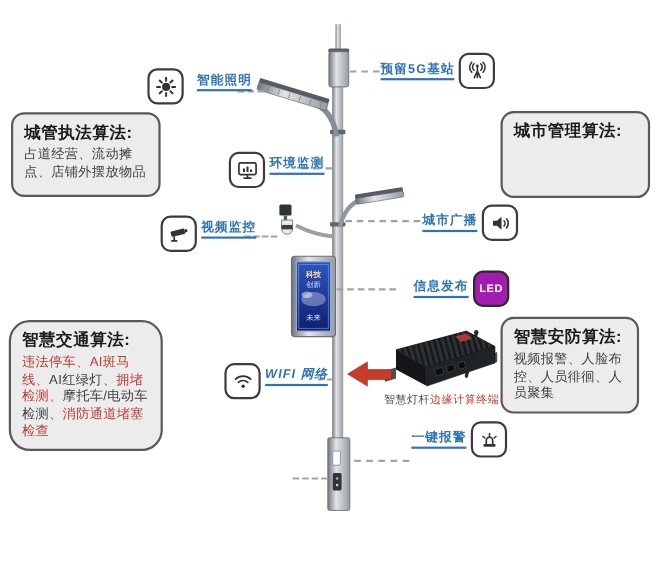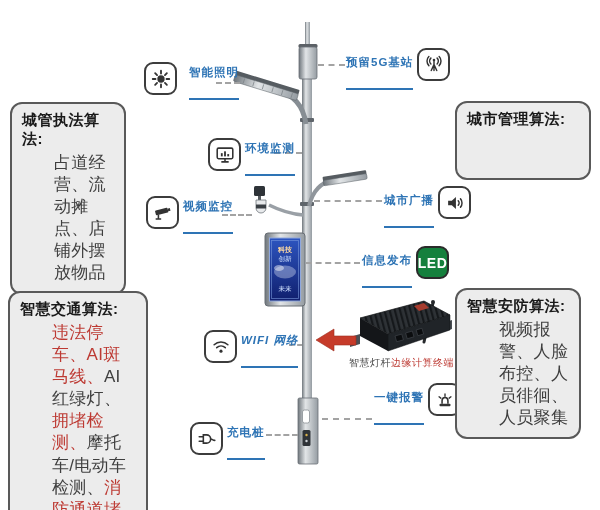--- a/index.html
+++ b/index.html
@@ -8,31 +8,31 @@
   }
   html,body{margin:0;padding:0;background:#fff;}
   #canvas{position:relative;width:600px;height:510px;background:#fff;overflow:hidden;
     font-family:"Liberation Sans","DejaVu Sans",sans-serif;}
   svg{display:block;}
   .pole-svg{position:absolute;left:0;top:0;}
 
   .info-box{position:absolute;background:var(--box-bg,#ececec);border:2px solid var(--box-border,#595959);
     border-radius:12px;padding:7px 10px 8px 10px;box-sizing:border-box;}
   .box-title{font-size:15px;font-weight:bold;color:var(--title-dark,#1a1a1a);letter-spacing:.5px;margin-bottom:3px;}
-  .box-body{font-size:17px;line-height:1.3;color:var(--body-dark,#3f3f3f);letter-spacing:.3px;margin-left:32px;}
+  .box-body{font-size:12px;line-height:1.3;color:var(--body-dark,#3f3f3f);letter-spacing:.3px;}
   .seg-red{color:var(--alert-red,#bd3a33);}
   .seg-dark{color:var(--body-dark,#3f3f3f);}
 
   .callout{position:absolute;display:flex;align-items:flex-start;gap:4px;}
   .co-label{font-size:11.5px;font-weight:bold;color:var(--label-blue,#2e74b5);letter-spacing:1px;
-    border-bottom:2px solid var(--label-blue,#2e74b5);padding-bottom:18px;white-space:nowrap;}
+    border-bottom:2px solid var(--label-blue,#2e74b5);padding-bottom:1px;white-space:nowrap;}
   .mt3{margin-top:3px;} .mt6{margin-top:7px;}
   .icon-box{width:33px;height:33px;border:2px solid #3c3c3c;border-radius:9px;background:#fff;
     display:flex;align-items:center;justify-content:center;box-sizing:border-box;flex:0 0 auto;}
-  .led-box{background:#15803d;border-color:#2b2b2b;color:#fff;font-size:14px;font-weight:bold;letter-spacing:.5px;}
+  .led-box{background:#a21caf;border-color:#2b2b2b;color:#fff;font-size:10px;font-weight:bold;letter-spacing:.5px;}
 
   .dash{position:absolute;border-top:2px dashed var(--dash-gray,#a3a3a3);height:0;}
 
   .edge-label{position:absolute;left:349px;top:356px;width:110px;font-size:10px;font-weight:normal;letter-spacing:.5px;white-space:nowrap;}
   .edge-gray{color:#4a4a4a;} .edge-red{color:var(--alert-red,#bd3a33);}
 </style>
 </head>
 <body>
 
 <div id="canvas">
@@ -132,21 +132,21 @@
   <div class="dash" style="left:216px;top:82px;width:24px;"></div>
   <div class="dash" style="left:318px;top:64px;width:27px;"></div>
   <div class="dash" style="left:274px;top:152px;width:28px;"></div>
   <div class="dash" style="left:222px;top:214px;width:30px;"></div>
   <div class="dash" style="left:314px;top:200px;width:68px;"></div>
   <div class="dash" style="left:306px;top:262px;width:54px;"></div>
   <div class="dash" style="left:289px;top:344px;width:13px;"></div>
   <div class="dash" style="left:322px;top:418px;width:50px;"></div>
   <div class="dash" style="left:266px;top:434px;width:32px;"></div>
 
-  <div class="callout" style="left:144px;top:62px;gap:12px;">
+  <div class="callout" style="left:134px;top:62px;gap:12px;">
     <span class="icon-box">
       <svg width="22" height="22" viewBox="0 0 24 24">
           <circle cx="12" cy="12" r="4" fill="#333"></circle>
       <g stroke="#333" stroke-width="2" stroke-linecap="round">
         <path d="M12,3 V6 M12,18 V21 M3,12 H6 M18,12 H21 M5.6,5.6 L7.7,7.7 M16.3,16.3 L18.4,18.4 M5.6,18.4 L7.7,16.3 M16.3,7.7 L18.4,5.6"></path>
       </g>
         </svg>
     </span>
     <span class="co-label mt3">智能照明</span>
   </div>
@@ -192,21 +192,21 @@
   <div class="callout" style="left:384px;top:186px;">
     <span class="co-label mt6">城市广播</span>
     <span class="icon-box">
       <svg width="22" height="22" viewBox="0 0 24 24">
         <polygon points="4.5,9.5 8.5,9.5 13,5.5 13,18.5 8.5,14.5 4.5,14.5" fill="#333"></polygon>
         <path d="M15.5,9.5 C16.8,10.8 16.8,13.2 15.5,14.5 M18,7.5 C20.2,9.8 20.2,14.2 18,16.5" fill="none" stroke="#333" stroke-width="1.6" stroke-linecap="round"></path>
       </svg>
     </span>
   </div>
 
-  <div class="callout" style="left:362px;top:246px;">
+  <div class="callout" style="left:376px;top:246px;">
     <span class="co-label mt6">信息发布</span>
     <span class="icon-box led-box">
       <span>LED</span>
     </span>
   </div>
 
   <div class="callout" style="left:204px;top:330px;font-style:italic;">
     <span class="icon-box">
       <svg width="22" height="22" viewBox="0 0 24 24" fill="none" stroke="#333" stroke-width="1.7" stroke-linecap="round">
         <path d="M4.5,9.5 C8.7,5.5 15.3,5.5 19.5,9.5"></path>
@@ -221,41 +221,31 @@
     <span class="co-label mt6">一键报警</span>
     <span class="icon-box">
       <svg width="22" height="22" viewBox="0 0 24 24">
         <path d="M8.8,16 V12.8 A3.2,3.6 0 0 1 15.2,12.8 V16" fill="none" stroke="#333" stroke-width="1.7"></path>
         <rect x="6" y="16" width="12" height="2.8" rx="1" fill="#333"></rect>
         <path d="M12,5.5 V8 M5.5,8.5 L7.5,10 M18.5,8.5 L16.5,10" stroke="#333" stroke-width="1.5" stroke-linecap="round"></path>
       </svg>
     </span>
   </div>
 
-  <div class="callout" style="left:190px;top:422px;">
-    <span class="icon-box">
-      <svg width="22" height="22" viewBox="0 0 24 24" fill="none" stroke="#333" stroke-width="1.7" stroke-linecap="round">
-        <path d="M3.5,9.5 H8 M3.5,14.5 H8"></path>
-        <path d="M8,7.5 H11.5 A4.5,4.5 0 0 1 11.5,16.5 H8 Z"></path>
-        <path d="M16,12 C18,12 18,13.5 20.5,13.5"></path>
-      </svg>
-    </span>
-    <span class="co-label mt3">充电桩</span>
-  </div>
-
-  <div class="info-box" style="left:10px;top:102px;width:116px;min-height:77px;">
+
+  <div class="info-box" style="left:10px;top:102px;width:136px;min-height:77px;">
     <div class="box-title">城管执法算法:</div>
     <div class="box-body">占道经营、流动摊点、店铺外摆放物品</div>
   </div>
 
   <div class="info-box" style="left:455px;top:101px;width:136px;min-height:79px;">
     <div class="box-title">城市管理算法:</div>
   </div>
 
-  <div class="info-box" style="left:8px;top:291px;width:140px;min-height:86px;">
+  <div class="info-box" style="left:8px;top:291px;width:140px;min-height:86px;border-radius:19px;">
     <div class="box-title">智慧交通算法:</div>
     <div class="box-body"><span class="seg-red">违法停车、</span><span class="seg-red">AI斑马线、</span><span class="seg-dark">AI红绿灯、</span><span class="seg-red">拥堵检测、</span><span class="seg-dark">摩托车/电动车检测、</span><span class="seg-red">消防通道堵塞检查</span></div>
   </div>
 
   <div class="info-box" style="left:455px;top:288px;width:126px;min-height:74px;">
     <div class="box-title">智慧安防算法:</div>
     <div class="box-body">视频报警、人脸布控、人员徘徊、人员聚集</div>
   </div>
 
   <div class="edge-label">

